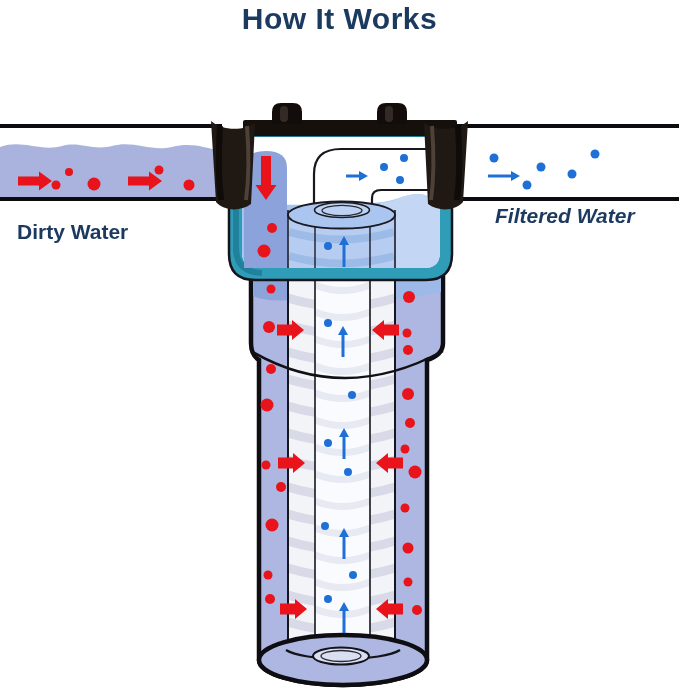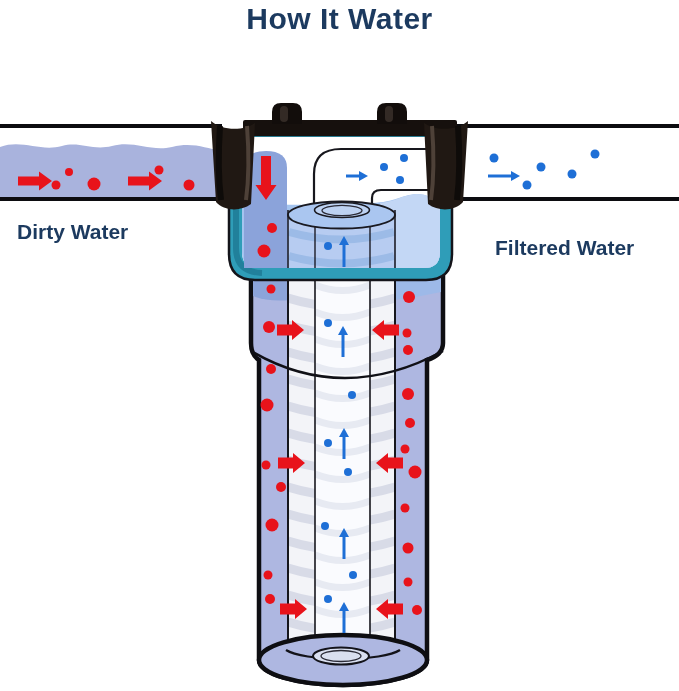--- a/index.html
+++ b/index.html
@@ -2,28 +2,28 @@
 <html><head>
 <meta charset="utf-8">
 <style>
   html,body{margin:0;padding:0;background:#fff;}
   .stage{position:relative;width:679px;height:691px;background:#fff;overflow:hidden;
          font-family:"Liberation Sans",sans-serif;}
   .title{position:absolute;left:0;right:0;top:2px;text-align:center;
          font-size:30px;font-weight:800;color:#1c3a5f;letter-spacing:.5px;}
   .label{position:absolute;font-size:21px;font-weight:700;color:#1c3a5f;margin-left:8px;}
   .label.dirty{left:9px;top:220px;}
-  .label.filtered{left:487px;top:236px;}
+  .label.filtered{left:487px;top:204px;font-style:italic;}
   svg{position:absolute;left:0;top:0;}
 </style>
 </head>
 <body>
 
 <div class="stage">
-  <div class="title">How It Water</div>
+  <div class="title">How It Works</div>
   <div class="label dirty">Dirty Water</div>
   <div class="label filtered">Filtered Water</div>
 
   <svg width="679" height="691" viewBox="0 0 679 691">
     <defs>
       <clipPath id="clip-cartridge">
           <rect x="288" y="212" width="107" height="428"></rect>
         </clipPath>
       <clipPath id="clip-core">
           <rect x="315" y="212" width="55" height="430"></rect>

